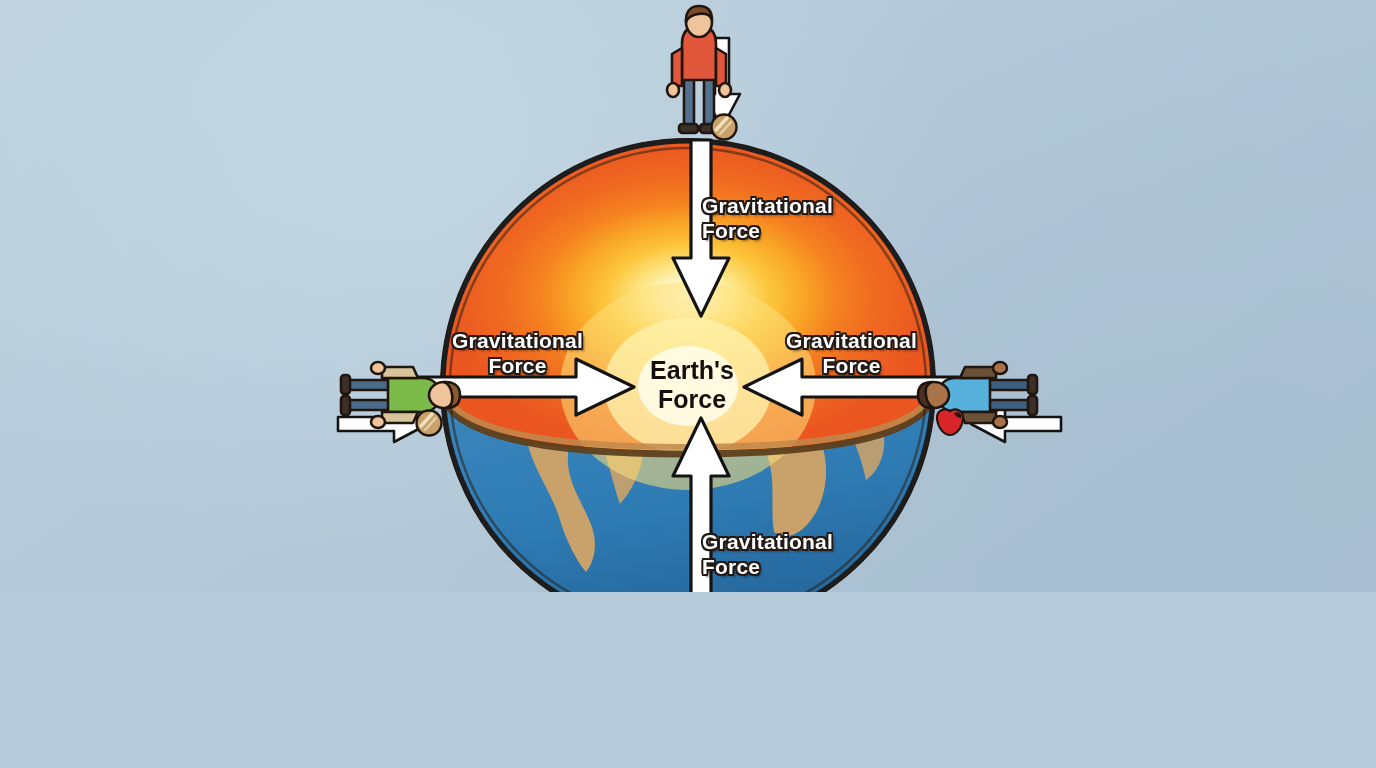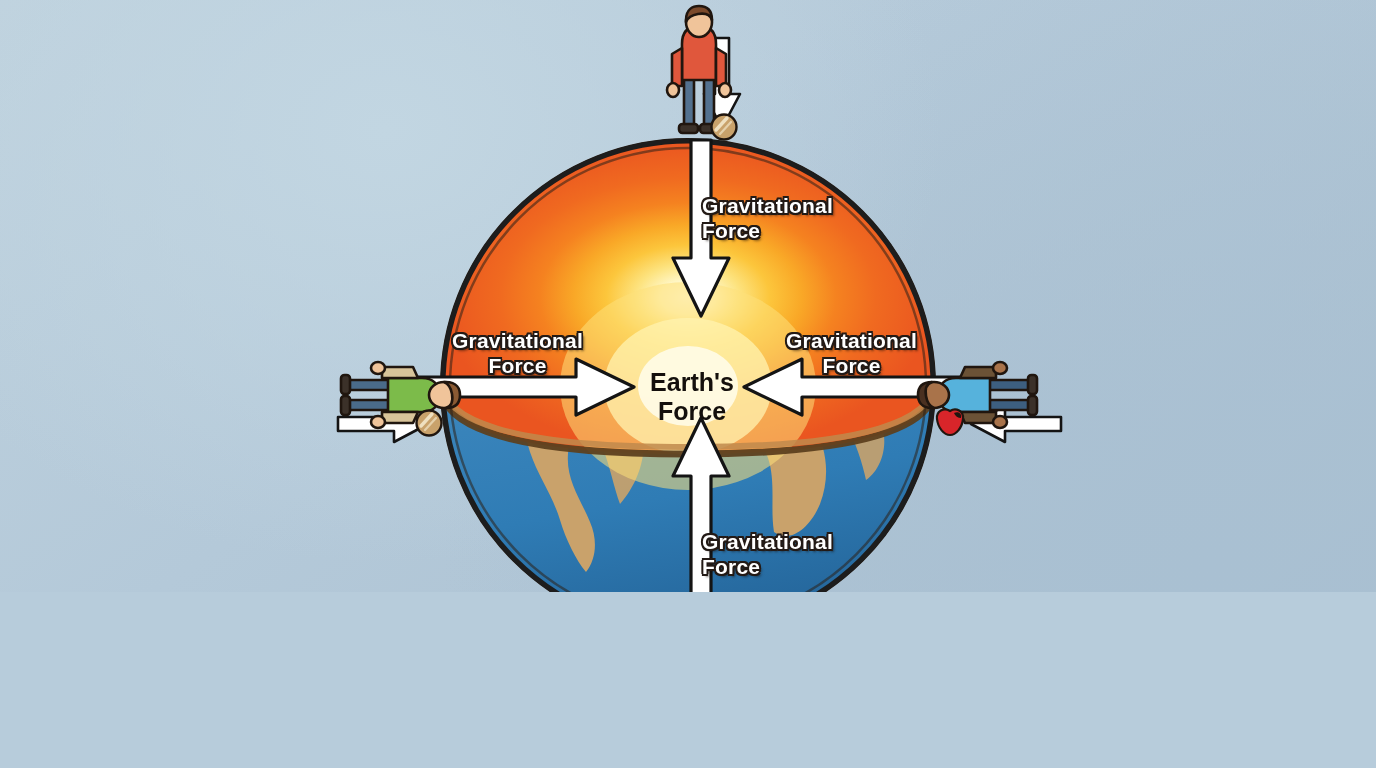--- a/index.html
+++ b/index.html
@@ -65,21 +65,21 @@
     user-select: none;
   }
   #label-top    { left: 702px; top: 194px; text-align: left; }
   #label-bottom { left: 702px; top: 530px; text-align: left; }
   #label-left   { left: 452px; top: 329px; }
   #label-right  { left: 786px; top: 329px; }
 
   #center-label {
     position: absolute;
     left: 612px;
-    top: 368px;
+    top: 356px;
     width: 160px;
     text-align: center;
     color: #140f0c;
     font-family: "Liberation Sans", sans-serif;
     font-weight: bold;
     font-size: 25px;
     line-height: 1.16;
     user-select: none;
   }
 

